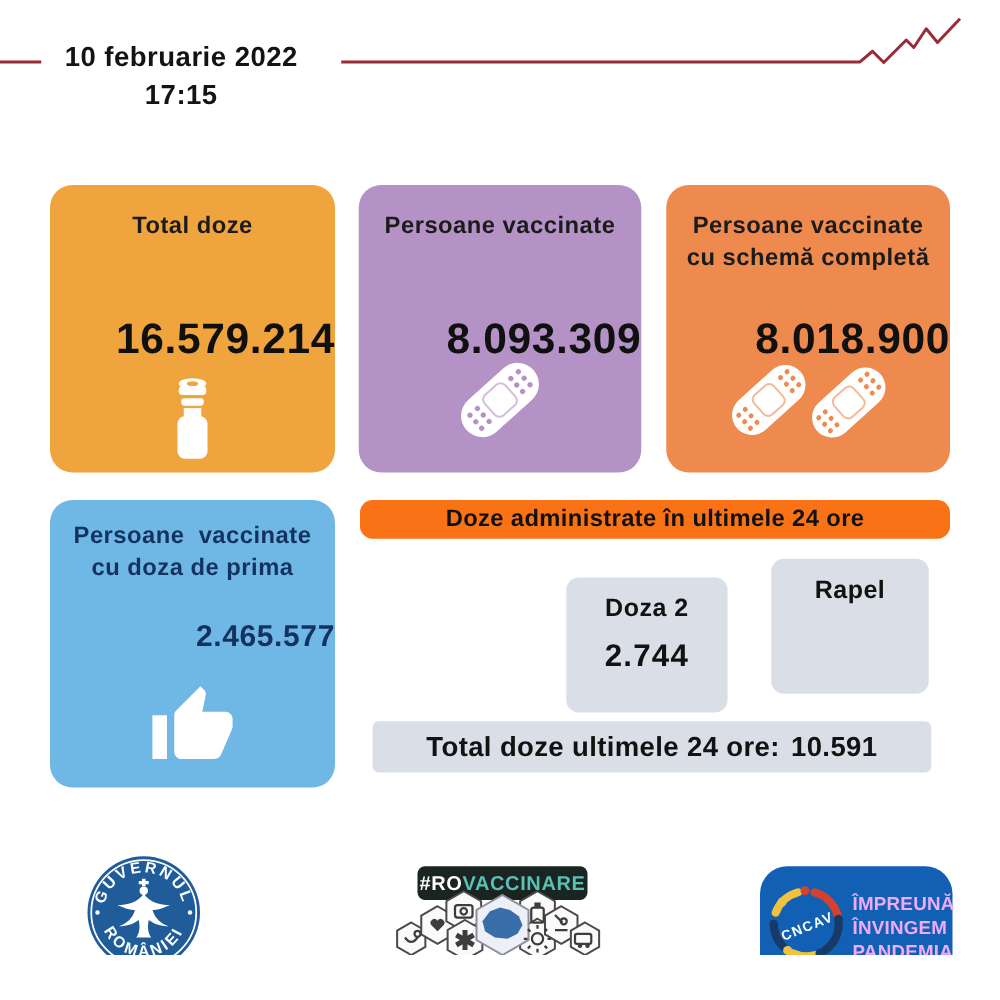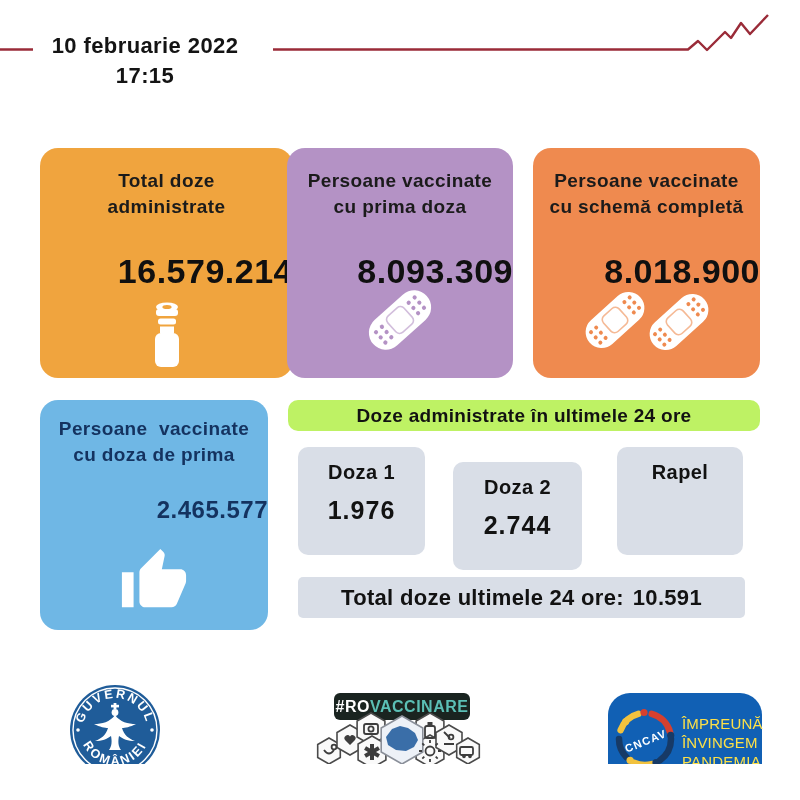--- a/index.html
+++ b/index.html
@@ -3,88 +3,86 @@
 <meta charset="utf-8">
 <style>
   html,body{margin:0;padding:0;background:#fff;}
   .canvas{position:relative;width:800px;height:764px;background:#ffffff;overflow:hidden;
           font-family:"Liberation Sans",sans-serif;}
   .topline{position:absolute;left:0;top:0;width:800px;height:60px;}
   .redline{fill:none;stroke:#9A2B38;stroke-width:2.4;stroke-linejoin:round;stroke-linecap:butt;}
   .datetime{position:absolute;left:25px;top:31px;width:240px;text-align:center;
             font-weight:bold;font-size:22px;line-height:30px;color:#141414;letter-spacing:.4px;}
   .card{position:absolute;border-radius:18px;}
-  .card-total{left:40px;top:148px;width:228px;height:230px;background:#F0A43E;padding-left:25px;}
+  .card-total{left:40px;top:148px;width:228px;height:230px;background:#F0A43E;}
   .card-first{left:287px;top:148px;width:226px;height:230px;background:#B492C5;}
   .card-full{left:533px;top:148px;width:227px;height:230px;background:#EF8A4F;}
   .card-booster{left:40px;top:400px;width:228px;height:230px;background:#6FB7E5;}
   .card-title{position:absolute;top:20px;left:0;right:0;text-align:center;
               font-weight:bold;font-size:19px;line-height:26px;color:#1b1b1b;letter-spacing:.4px;}
   .card-booster .card-title{top:16px;color:#14325F;}
   .pre{white-space:pre;}
   .card-value{position:absolute;top:104px;left:0;right:0;text-align:right;
               font-weight:bold;font-size:34px;color:#101010;letter-spacing:.5px;}
   .card-booster .card-value{top:96px;color:#14325F;font-size:24px;}
   .card-icon{position:absolute;left:0;right:0;bottom:8px;display:flex;justify-content:center;}
-  .pill-header{position:absolute;left:288px;top:400px;width:472px;height:31px;background:#bef264;
+  .pill-header{position:absolute;left:288px;top:400px;width:472px;height:31px;background:#f97316;
                border-radius:10px;display:flex;align-items:center;justify-content:center;
                font-weight:bold;font-size:19px;color:#121212;letter-spacing:.3px;}
   .mini{position:absolute;top:447px;height:108px;background:#D9DEE7;border-radius:10px;text-align:center;}
   .mini-1{left:298px;width:127px;}
   .mini-2{left:453px;width:129px;margin-top:15px;}
   .mini-3{left:617px;width:126px;}
   .mini-label{padding-top:14px;font-weight:bold;font-size:20px;color:#121212;letter-spacing:.4px;}
   .mini-value{margin-top:12px;font-weight:bold;font-size:25px;color:#121212;letter-spacing:1px;}
   .total-bar{position:absolute;left:298px;top:577px;width:447px;height:41px;background:#D9DEE7;
              border-radius:5px;display:flex;align-items:center;justify-content:center;gap:9px;
              font-weight:bold;font-size:22px;color:#121212;letter-spacing:.3px;}
   .seal{position:absolute;left:67px;top:682px;}
   .rovac{position:absolute;left:300px;top:688px;}
   .cncav{position:absolute;left:608px;top:693px;width:154px;height:92px;background:#1160B4;border-radius:22px;}
   .cncav-circle{position:absolute;left:3px;top:12px;}
-  .cncav-slogan{position:absolute;left:74px;top:21px;color:#fde047;font-weight:normal;
+  .cncav-slogan{position:absolute;left:74px;top:21px;color:#f0abfc;font-weight:bold;
                 font-size:15px;line-height:19px;letter-spacing:.2px;}
 </style>
 </head>
 <body>
 
 <div class="canvas">
 
   <svg class="topline" viewBox="0 0 800 60" aria-hidden="true">
     <path class="redline" d="M0,49.5 H33"></path>
     <path class="redline" d="M273,49.5 H688 L698,41 L707,50 L725,32 L731,38 L741,23 L750,34 L768,15"></path>
   </svg>
 
   <div class="datetime">
     <div>10 februarie 2022</div>
     <div>17:15</div>
   </div>
 
   <div class="card card-total">
     <div class="card-title">
       <div>Total doze</div>
-      <div>administrate</div>
     </div>
     <div class="card-value">16.579.214</div>
     <div class="card-icon">
       <svg width="44" height="72" viewBox="0 0 44 72" aria-hidden="true">
         <ellipse cx="22" cy="9" rx="11" ry="4.5" fill="#fff"></ellipse>
         <ellipse cx="22" cy="9" rx="4.6" ry="2" fill="#F0A43E"></ellipse>
         <rect x="11" y="11" width="22" height="7" rx="3" fill="#fff"></rect>
         <rect x="13" y="20.5" width="18" height="6" rx="2.5" fill="#fff"></rect>
         <rect x="15" y="28.5" width="14" height="7" fill="#fff"></rect>
         <rect x="10" y="35" width="24" height="34" rx="6" fill="#fff"></rect>
       </svg>
     </div>
   </div>
 
   <div class="card card-first">
     <div class="card-title">
       <div>Persoane vaccinate</div>
-      <div>cu prima doza</div>
     </div>
     <div class="card-value">8.093.309</div>
     <div class="card-icon" style="bottom:10px;">
       <svg width="120" height="96" viewBox="0 0 120 96" aria-hidden="true">
         <g transform="rotate(-42 60 48)">
           <rect x="24" y="31" width="72" height="34" rx="17" fill="#fff"></rect>
           <g fill="#B492C5">
             <circle cx="34" cy="41" r="2.1"></circle>
               <circle cx="42" cy="41" r="2.1"></circle>
             <circle cx="34" cy="48" r="2.1"></circle>
@@ -160,24 +158,20 @@
     <div class="card-value">2.465.577</div>
     <div class="card-icon" style="bottom:14px;">
       <svg width="70" height="70" viewBox="0 0 24 24" aria-hidden="true">
         <path fill="#fff" d="M1 21h4V9H1v12zM23 10c0-1.1-.9-2-2-2h-6.31l.95-4.57.03-.32c0-.41-.17-.79-.44-1.06L14.17 1 7.59 7.59C7.22 7.95 7 8.45 7 9v10c0 1.1.9 2 2 2h9c.83 0 1.54-.5 1.84-1.22l3.02-7.05c.09-.23.14-.47.14-.73v-2z"></path>
       </svg>
     </div>
   </div>
 
   <div class="pill-header">Doze administrate în ultimele 24 ore</div>
 
-  <div class="mini mini-1">
-    <div class="mini-label">Doza 1</div>
-    <div class="mini-value">1.976</div>
-  </div>
   <div class="mini mini-2">
     <div class="mini-label">Doza 2</div>
     <div class="mini-value">2.744</div>
   </div>
   <div class="mini mini-3">
     <div class="mini-label">Rapel</div>
   </div>
 
   <div class="total-bar">
     <span>Total doze ultimele 24 ore:</span>

